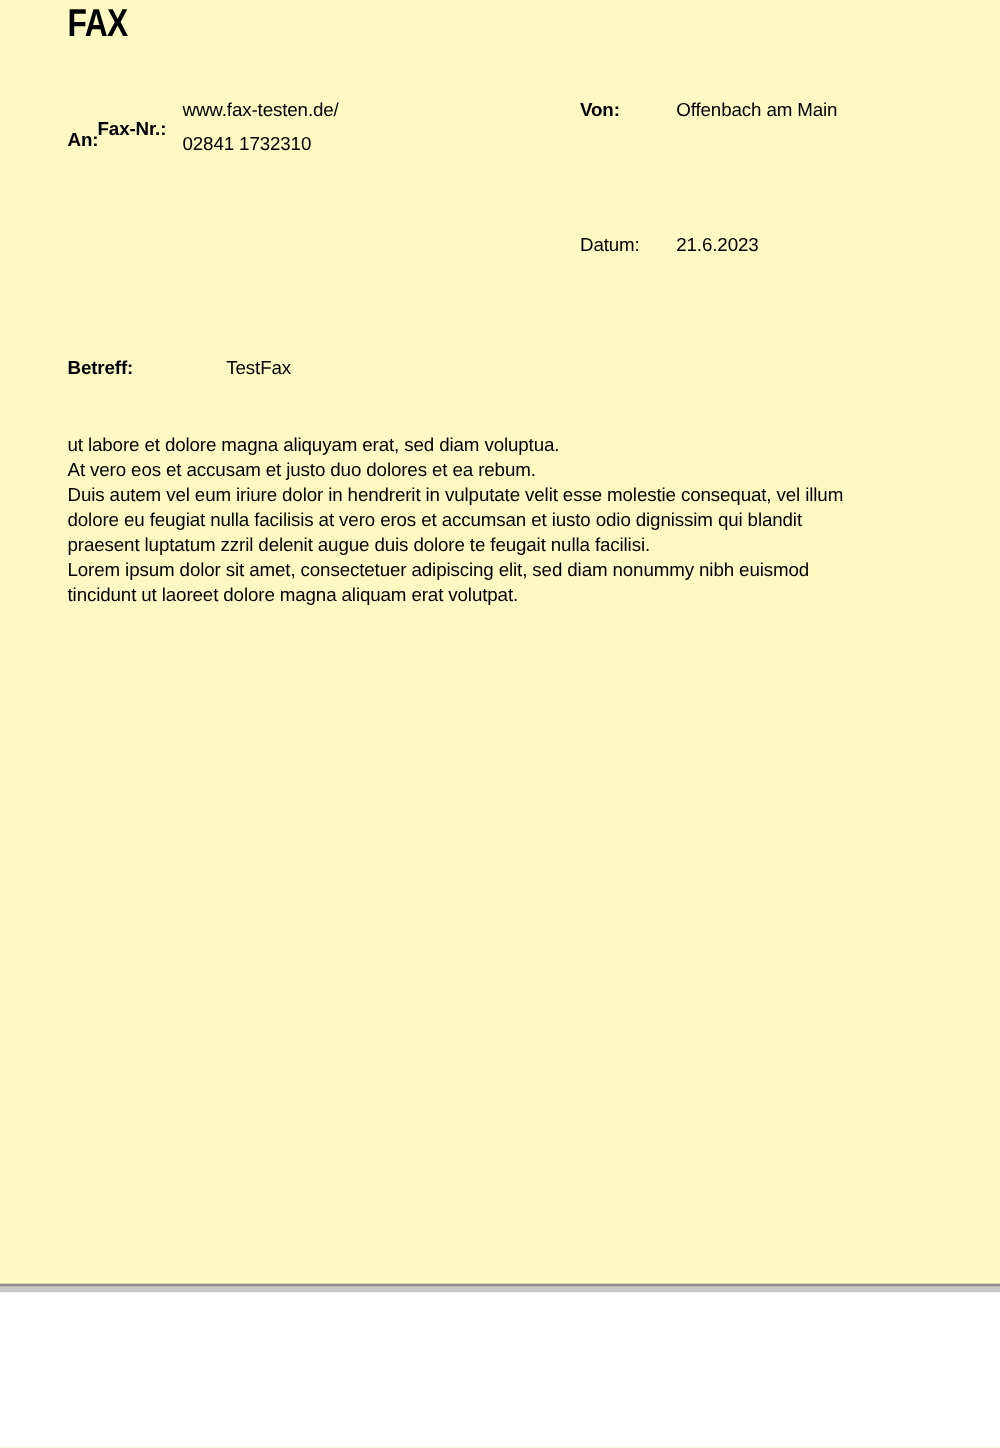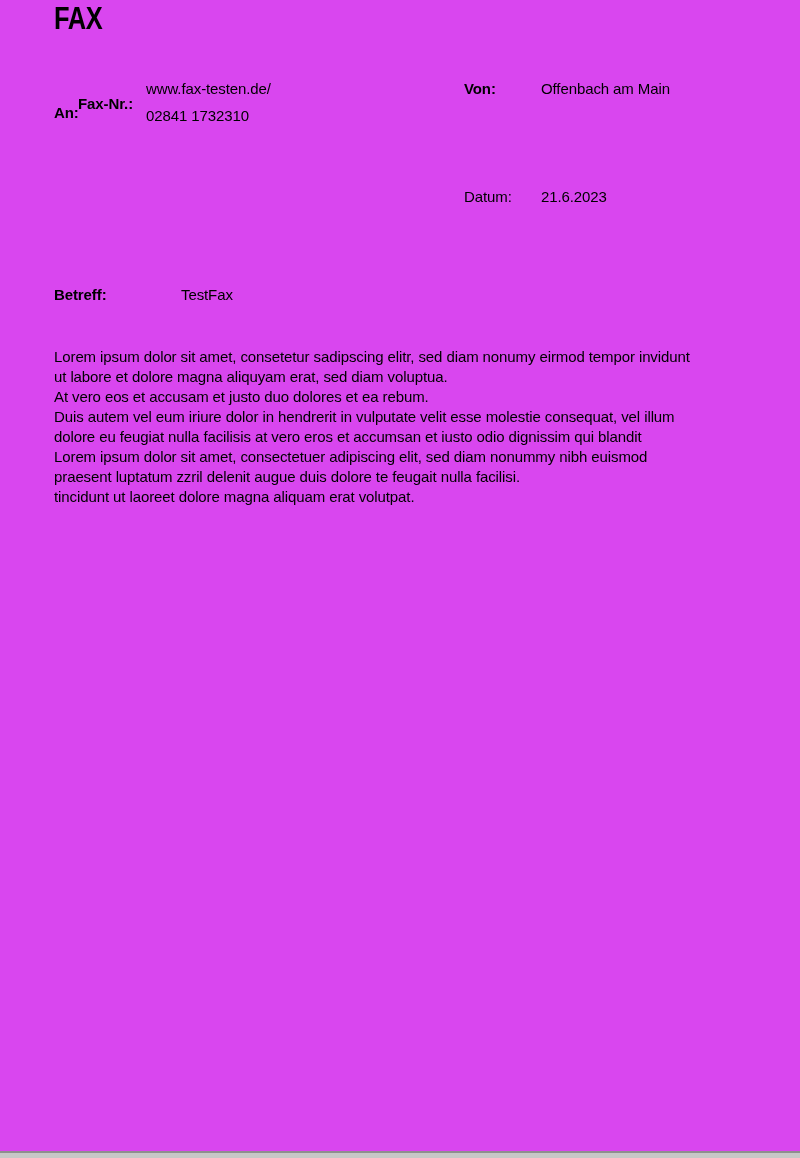--- a/index.html
+++ b/index.html
@@ -3,22 +3,22 @@
 <meta charset="utf-8">
 <style>
   html, body {
     margin: 0;
     padding: 0;
     background: #ffffff;
   }
   .page {
     position: relative;
     width: 800px;
-    height: 1158px;
-    background: #d946ef;
+    height: 1034px;
+    background: #fef9c3;
     font-family: "Liberation Sans", sans-serif;
     color: #000000;
     overflow: hidden;
   }
   .fax-title {
     position: absolute;
     left: 54px;
     top: 1px;
     margin: 0;
     font-size: 31px;
@@ -85,25 +85,24 @@
   <div class="fld bold von-label">Von:</div>
   <div class="fld von-value">Offenbach am Main</div>
 
   <div class="fld datum-label">Datum:</div>
   <div class="fld datum-value">21.6.2023</div>
 
   <div class="fld bold betreff-label">Betreff:</div>
   <div class="fld betreff-value">TestFax</div>
 
   <div class="body-text">
-      <div class="body-line">Lorem ipsum dolor sit amet, consetetur sadipscing elitr, sed diam nonumy eirmod tempor invidunt</div>
       <div class="body-line">ut labore et dolore magna aliquyam erat, sed diam voluptua.</div>
       <div class="body-line">At vero eos et accusam et justo duo dolores et ea rebum.</div>
       <div class="body-line">Duis autem vel eum iriure dolor in hendrerit in vulputate velit esse molestie consequat, vel illum</div>
       <div class="body-line">dolore eu feugiat nulla facilisis at vero eros et accumsan et iusto odio dignissim qui blandit</div>
+      <div class="body-line">praesent luptatum zzril delenit augue duis dolore te feugait nulla facilisi.</div>
       <div class="body-line">Lorem ipsum dolor sit amet, consectetuer adipiscing elit, sed diam nonummy nibh euismod</div>
-      <div class="body-line">praesent luptatum zzril delenit augue duis dolore te feugait nulla facilisi.</div>
       <div class="body-line">tincidunt ut laoreet dolore magna aliquam erat volutpat.</div>
     </div>
 
   <div class="bottom-bar"></div>
 
 </div>
 
 </body></html>

